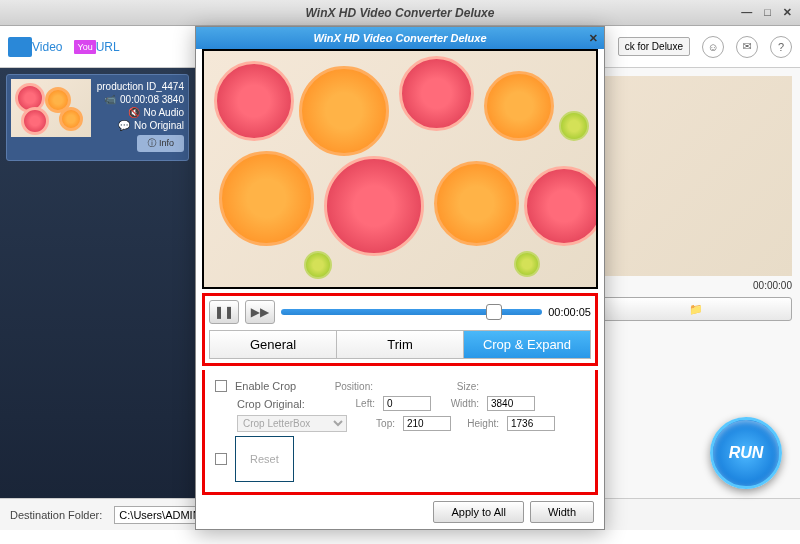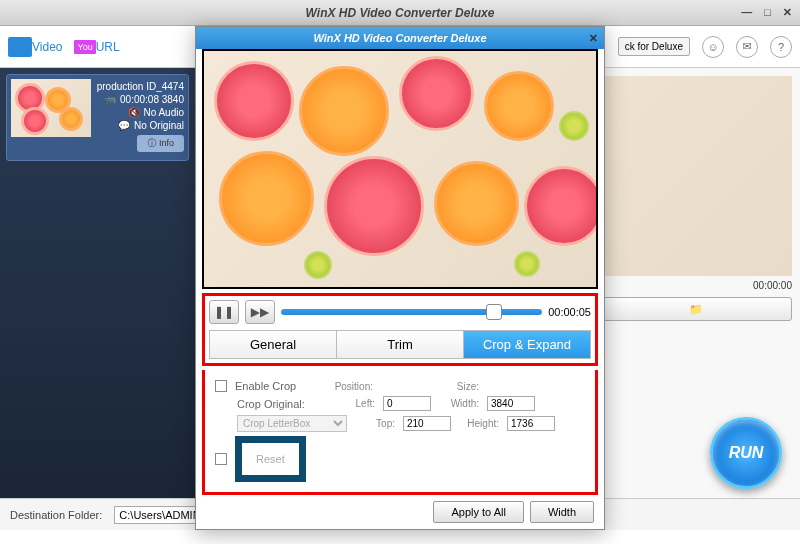--- a/index.html
+++ b/index.html
@@ -220,20 +220,20 @@
     <div class="frow">
       <span style="width:14px"></span>
       <select disabled=""><option>Crop LetterBox</option></select>
       <span class="slbl">Top:</span>
       <input class="num" value="210" style="">
       <span class="slbl">Height:</span>
       <input class="num" value="1736" style="">
     </div>
     <div class="frow">
       <span class="chk"></span>
-      <span class="mbtn dis" style="padding:10px 14px;border:7px solid #0c4a6e;color:#aaa">Reset</span>
+      <span class="mbtn dis" style="padding:16px 14px;border:1px solid #0c4a6e;color:#aaa">Reset</span>
     </div>
   </div>
   <div class="btns">
     <div class="mbtn">Apply to All</div>
     <div class="mbtn">Width</div>
   </div>
 </div>
 
 </body></html>

